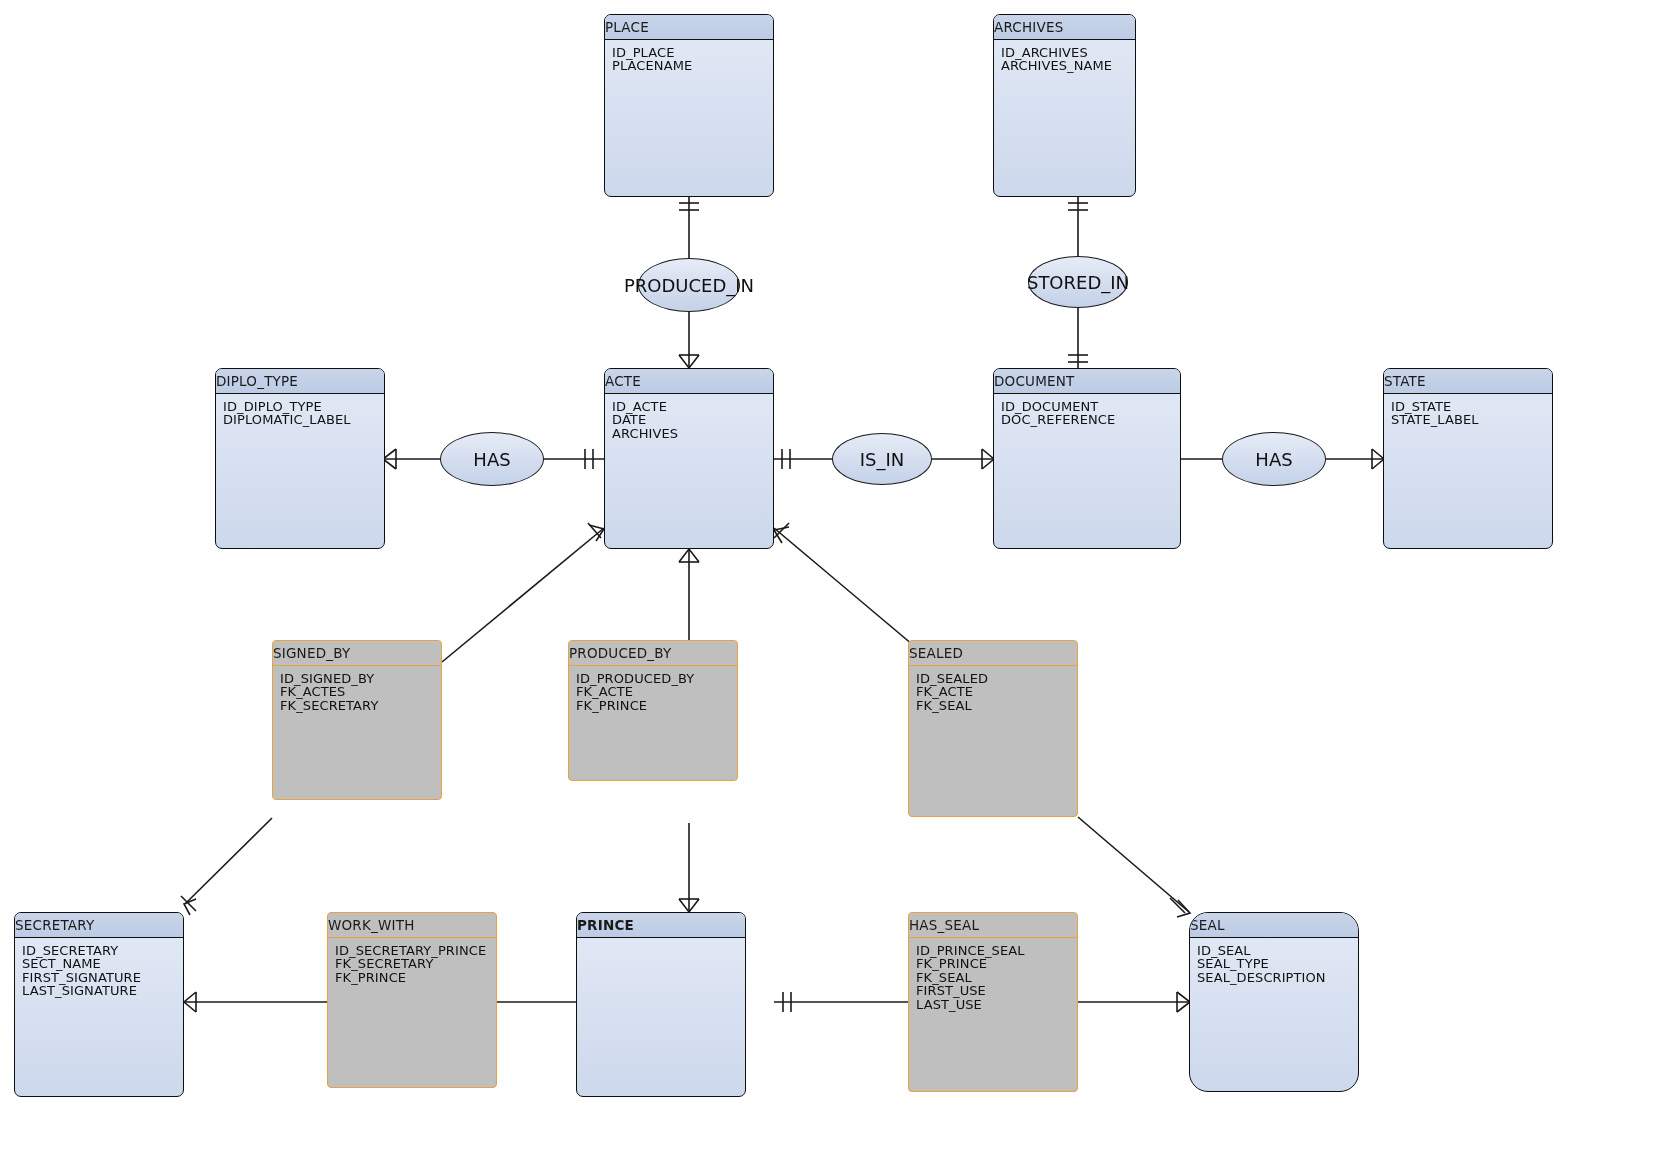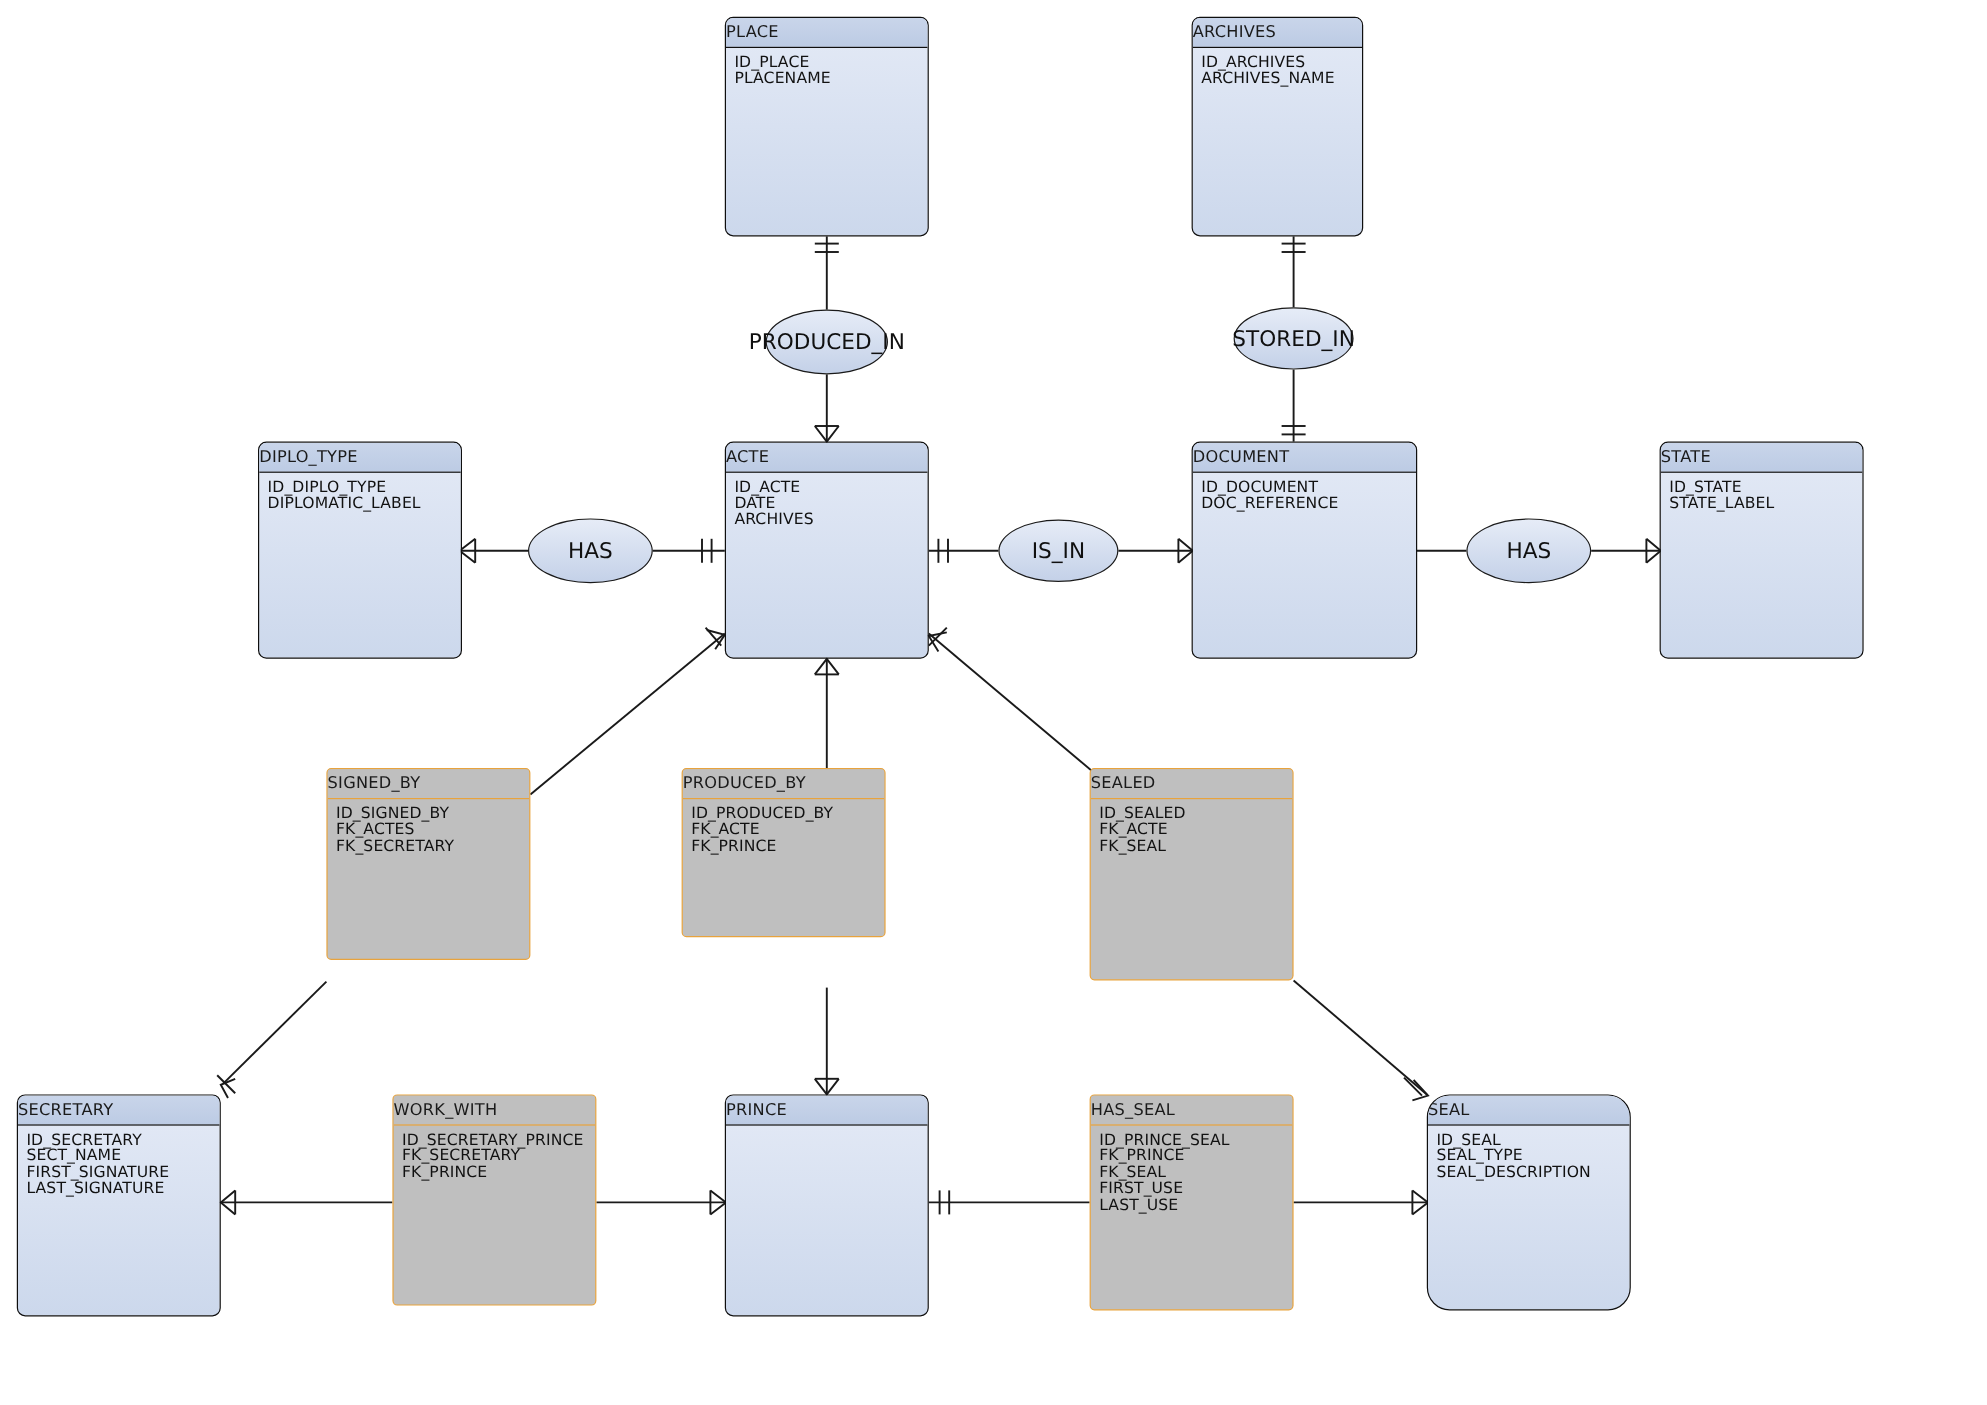--- a/index.html
+++ b/index.html
@@ -255,21 +255,21 @@
         </div>
       </div>
       <div class="entity assoc" style="left: 327px; top: 912px; width: 170px; height: 176px;">
         <div class="ent-header">WORK_WITH</div>
         <div class="ent-body">
           <div class="attr">ID_SECRETARY_PRINCE</div>
           <div class="attr">FK_SECRETARY</div>
           <div class="attr">FK_PRINCE</div>
         </div>
       </div>
-      <div class="entity" style="left: 604px; top: 912px; width: 170px; height: 185px;">
+      <div class="entity" style="left: 576px; top: 912px; width: 170px; height: 185px; font-weight: bold;">
         <div class="ent-header">PRINCE</div>
       </div>
       <div class="entity assoc" style="left: 908px; top: 912px; width: 170px; height: 180px;">
         <div class="ent-header">HAS_SEAL</div>
         <div class="ent-body">
           <div class="attr">ID_PRINCE_SEAL</div>
           <div class="attr">FK_PRINCE</div>
           <div class="attr">FK_SEAL</div>
           <div class="attr">FIRST_USE</div>
           <div class="attr">LAST_USE</div>

